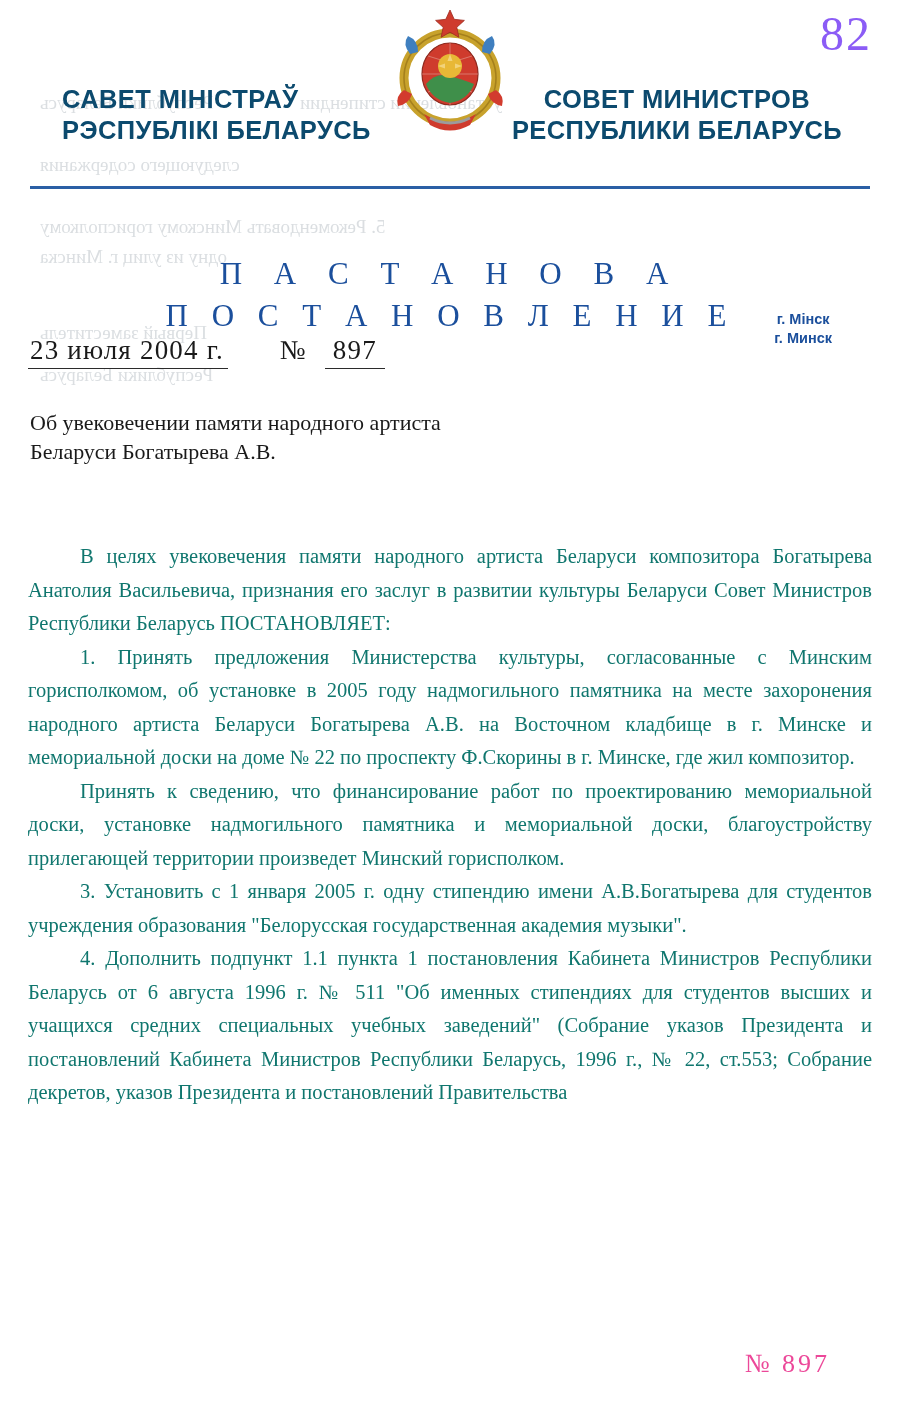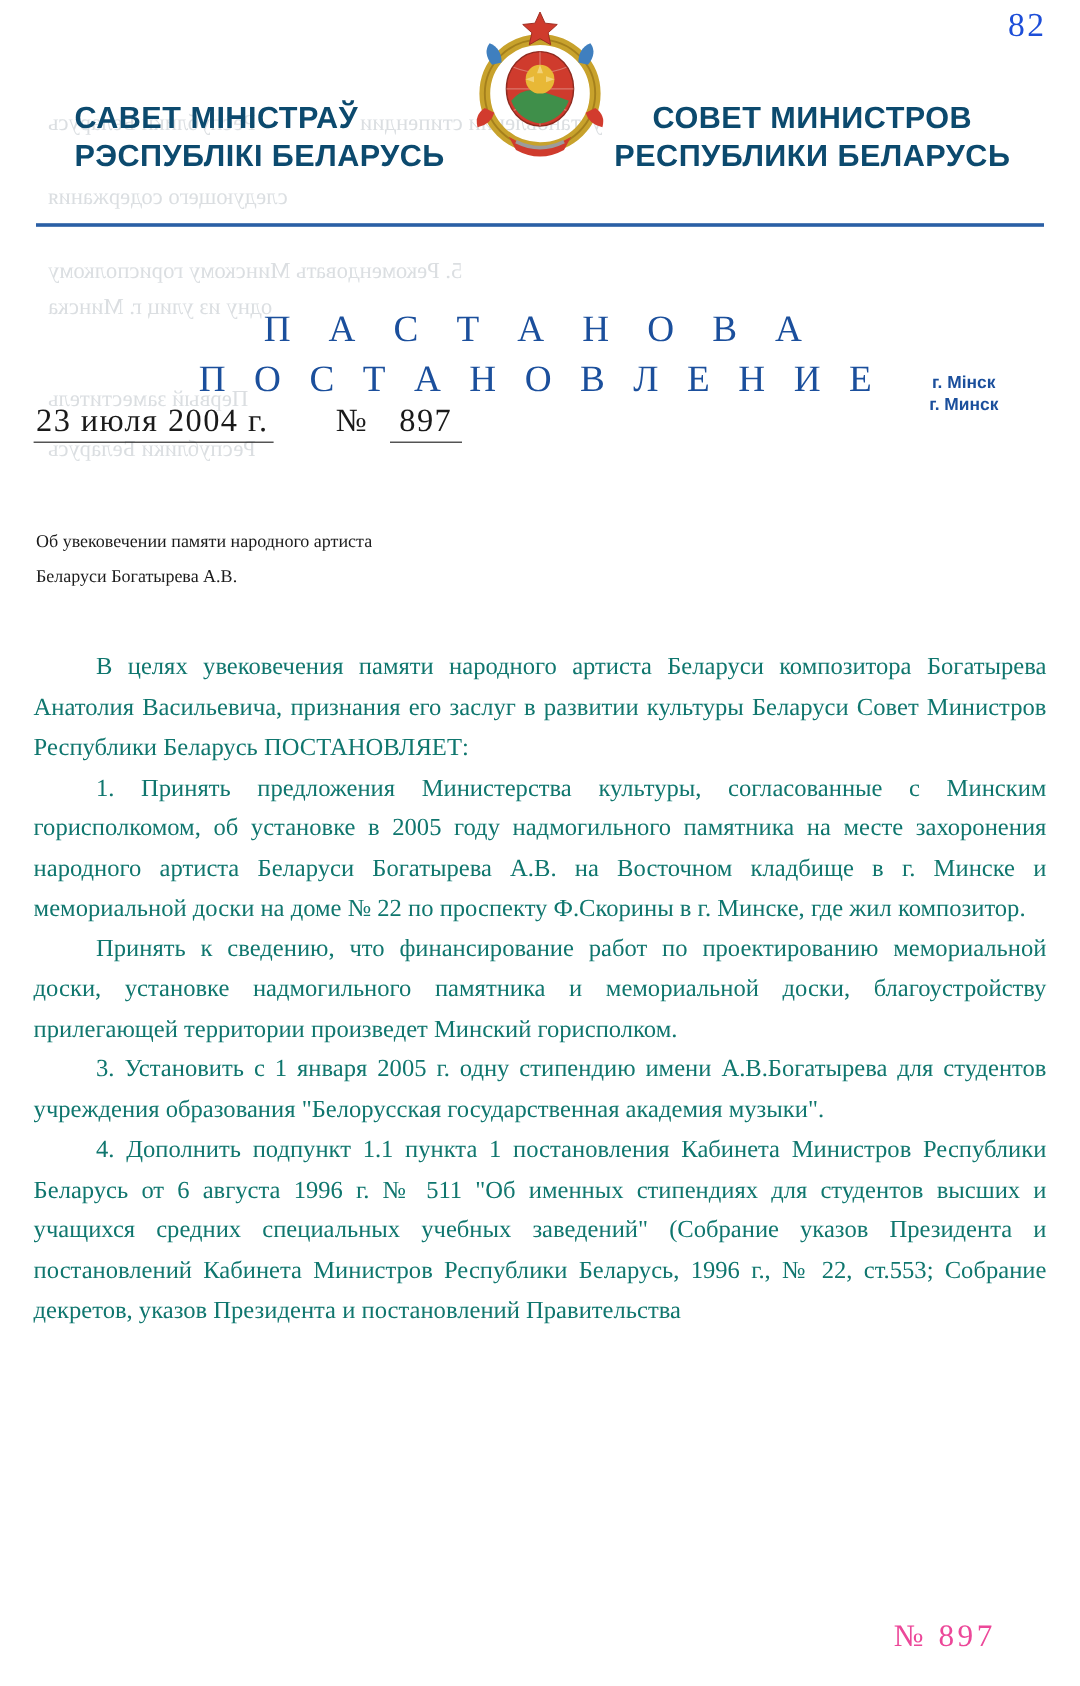--- a/index.html
+++ b/index.html
@@ -29,22 +29,22 @@
   .bleed .bl {
     position: absolute;
     white-space: nowrap;
     transform: scaleX(-1);
   }
   .page-number {
     position: absolute;
     right: 28px;
     top: 6px;
     font-family: "Liberation Serif", serif;
-    font-size: 28px;
-    color: #1d4ed8;
+    font-size: 48px;
+    color: #8b5cf6;
     letter-spacing: 2px;
   }
   .header {
     position: relative;
     height: 165px;
   }
   .emblem {
     position: absolute;
     left: 50%;
     top: 6px;
@@ -129,23 +129,23 @@
   }
   .meta .num {
     display: inline-block;
     border-bottom: 1.5px solid #2b2b2b;
     padding: 0 8px 2px 8px;
     margin-left: 10px;
   }
   .subject {
     position: absolute;
     left: 30px;
-    top: 438px;
+    top: 408px;
     width: 520px;
-    font-size: 15px;
+    font-size: 22px;
     line-height: 29px;
     color: #1a1a1a;
   }
   .body {
     position: absolute;
     left: 28px;
     right: 28px;
     top: 540px;
     font-size: 20.5px;
     line-height: 33.5px;

